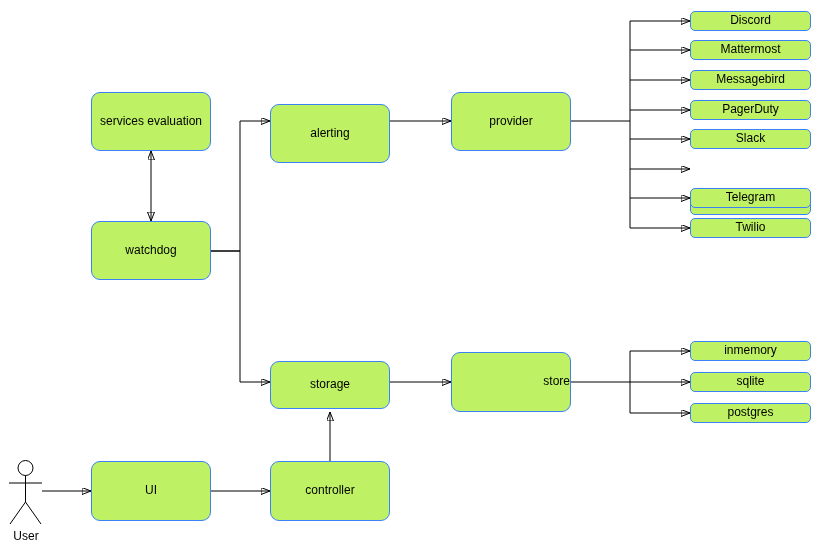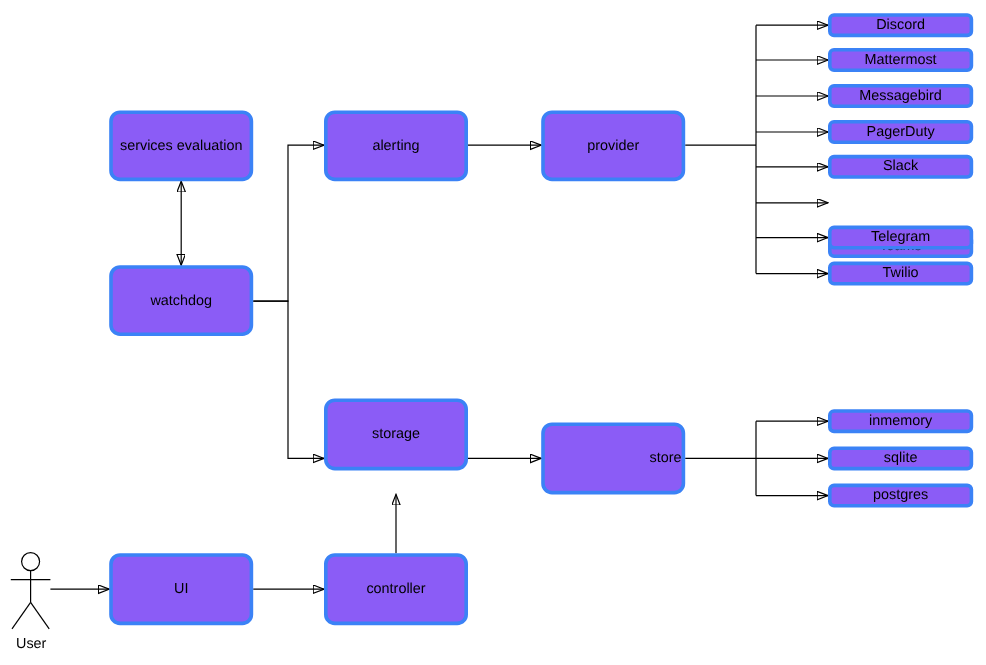--- a/index.html
+++ b/index.html
@@ -30,45 +30,45 @@
     fill: none;
   }
   #edges circle {
     stroke: #000000;
     stroke-width: 1;
     fill: #ffffff;
   }
   .node {
     position: absolute;
     box-sizing: border-box;
-    border: 3px solid #3b82f6;
-    background: #8b5cf6;
+    border: 1px solid #3b82f6;
+    background: #bef264;
     display: flex;
     align-items: center;
     justify-content: center;
     text-align: center;
     line-height: 1.1;
   }
   .big {
     width: 120px;
     height: 59px;
     border-radius: 9px;
   }
   .small {
     left: 690px;
     width: 121px;
     height: 20px;
     border-radius: 5px;
   }
   
   #n-services   { left: 91px;  top: 92px;  }
   #n-watchdog   { left: 91px;  top: 221px; }
-  #n-alerting   { left: 270px; top: 92px;  }
+  #n-alerting   { left: 270px; top: 104px;  }
   #n-provider   { left: 451px; top: 92px;  }
-  #n-storage    { left: 270px; top: 332px; height: 60px; }
+  #n-storage    { left: 270px; top: 361px; height: 48px; }
   #n-store      { left: 451px; top: 352px; height: 60px; justify-content: flex-end; }
   #n-ui         { left: 91px;  top: 461px; height: 60px; text-align: center; }
   #n-controller { left: 270px; top: 461px; height: 60px; }
   
   #pt-0 { top: 11px;  }
   #pt-1 { top: 40px;  }
   #pt-2 { top: 70px;  }
   #pt-3 { top: 100px; }
   #pt-4 { top: 129px; }
   #pt-5 { top: 159px; margin-top: 36px; }

